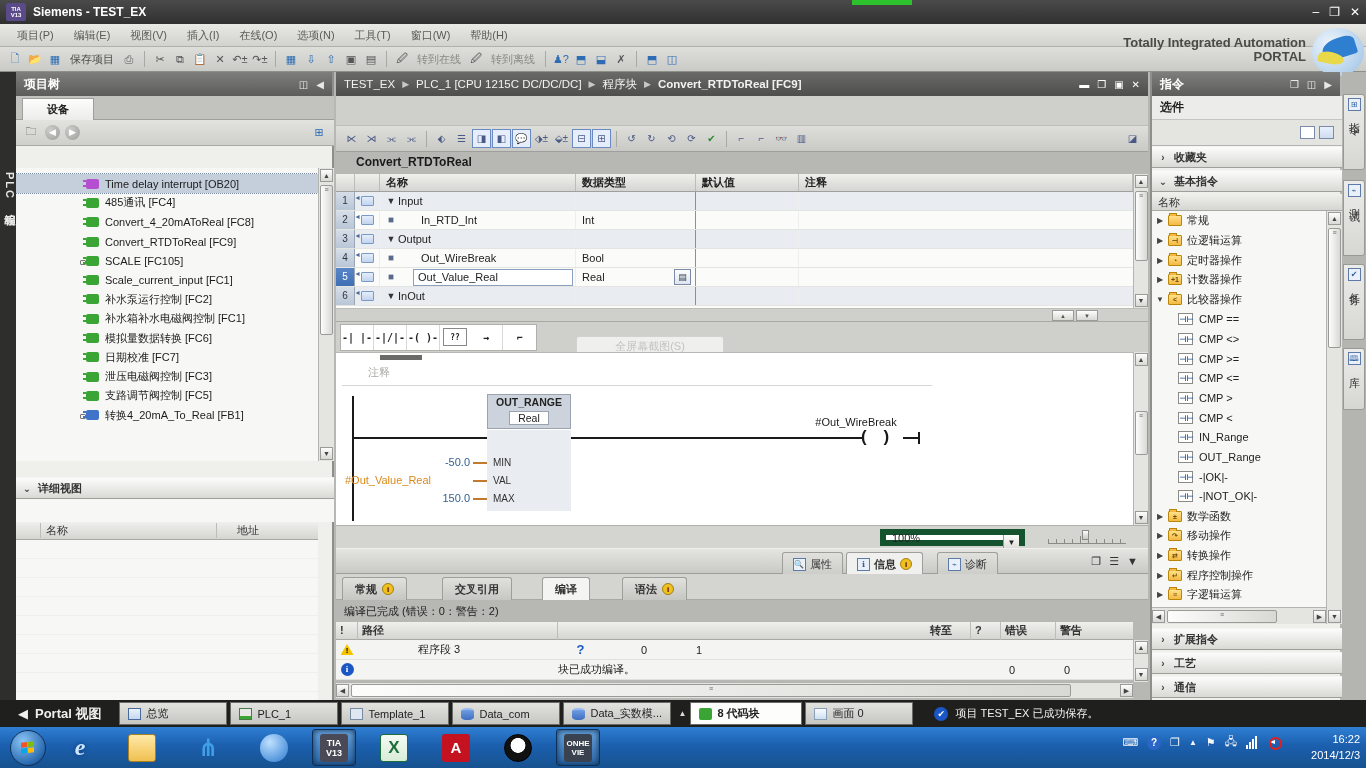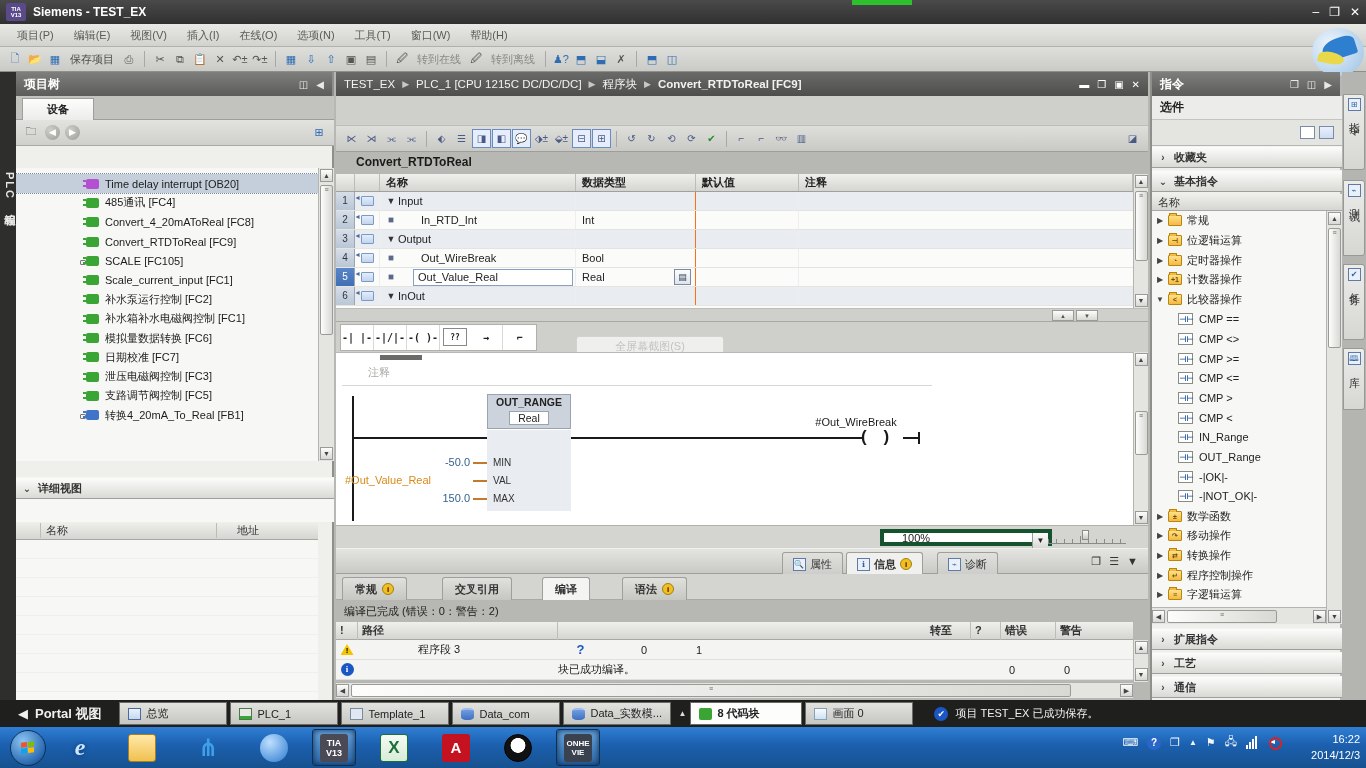--- a/index.html
+++ b/index.html
@@ -100,21 +100,21 @@
   .lad-vs{left:1133px;top:352px;width:15px;height:173px}
   .wire{position:absolute;background:#1a1a1a}
   .opnd{position:absolute;font-size:11px;white-space:nowrap}
   .ladblock-hdr{position:absolute;left:151px;top:41px;width:84px;background:#ccd3dc;border:1px solid #9aa4b0;text-align:center;font-weight:bold;font-size:10.5px;padding:1px 0}
   .ladblock-type{position:absolute;left:151px;top:56px;width:84px;background:#ccd3dc;border:1px solid #9aa4b0;border-top:none;text-align:center;padding:2px 0 3px}
   .ladblock-type span{display:inline-block;background:#fff;border:1px solid #9aa4b0;padding:0 8px;font-size:10.5px}
   .ladblock-body{position:absolute;left:151px;top:77px;width:84px;height:81px;background:#e9ecf1}
   .pin{position:absolute;left:157px;font-size:10px;color:#333}
   .coil{position:absolute;font-size:17px;font-weight:bold;color:#1a1a1a;letter-spacing:6px}
   .zoomrow{left:336px;top:525px;width:812px;height:23px;background:#d4d4d1;border-top:1px solid #b0b0ac}
-  .zoombox{position:absolute;left:544px;top:3px;width:172px;height:17px;background:#fff;border:4px solid #14532d;display:flex;align-items:center;padding-left:18px}
+  .zoombox{position:absolute;left:544px;top:3px;width:145px;height:17px;background:#fff;border:6px solid #14532d;display:flex;align-items:center;padding-left:6px}
   .zoombox .dd{position:absolute;right:0;top:0;width:16px;height:15px;background:linear-gradient(#fdfdfc,#d8d8d4);border-left:1px solid #9a9a96;text-align:center;font-size:8px;line-height:15px}
   .ruler{position:absolute;left:712px;top:6px;width:78px;height:12px;border-bottom:1px solid #8a8a86}
   .ruler i{position:absolute;bottom:0;width:1px;height:4px;background:#8a8a86}
   .ruler .th{position:absolute;left:34px;top:-2px;width:7px;height:10px;background:linear-gradient(#fdfdfc,#c8c8c4);border:1px solid #8a8a86}
   
   .insp-tabs{left:336px;top:548px;width:812px;height:26px;background:linear-gradient(#e4e4e1,#c9c9c6);border-top:1px solid #f0f0ee;border-bottom:1px solid #9e9e9a}
   .itab{position:absolute;top:3px;height:23px;display:flex;align-items:center;gap:4px;padding:0 10px;border:1px solid #9e9e9a;border-bottom:none;border-radius:3px 3px 0 0;background:linear-gradient(#e0e0dd,#ccccc9);color:#333}
   .itab.active{background:#f0f0ee;font-weight:bold}
   .badge{width:12px;height:12px;border-radius:50%;background:#f0c020;border:1px solid #a08010;color:#402;font-size:8px;line-height:11px;text-align:center;font-weight:bold}
   .subtabs{left:336px;top:574px;width:812px;height:26px;background:#d4d4d1;border-bottom:1px solid #a8a8a4}
@@ -231,20 +231,24 @@
     <span class="tb-gray">转到离线</span>
     <span class="tb-sep"></span>
     <span class="tbi col">♟?</span>
     <span class="tbi col">⬒</span>
     <span class="tbi col">⬓</span>
     <span class="tbi">✗</span>
     <span class="tb-sep"></span>
     <span class="tbi col">⬒</span>
     <span class="tbi col">◫</span>
   </div>
+  <div class="brand">
+    <div>Totally Integrated Automation</div>
+      <div>PORTAL</div>
+  </div>
   <div class="bird"></div>
 
   <div class="abs left-rail">
     <span class="vtext">PLC 编程</span>
   </div>
 
   <div class="abs pt">
     <div class="panel-hdr">
       <span>项目树</span>
       <span class="hic">

